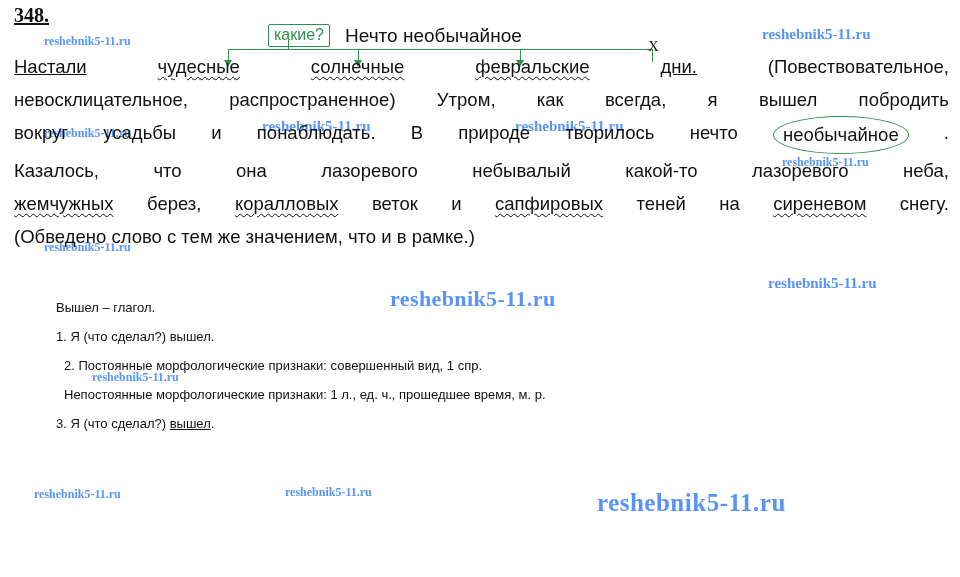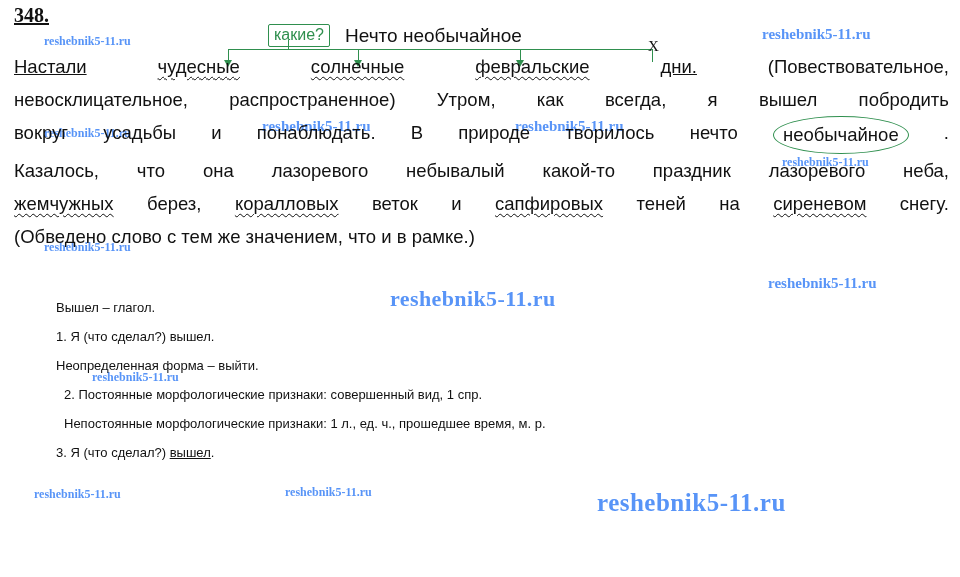--- a/index.html
+++ b/index.html
@@ -227,21 +227,20 @@
       <span>.</span>
     </div>
 
     <div class="line just">
       <span>Казалось,</span>
       <span>что</span>
       <span>она</span>
       <span>лазоревого</span>
       <span>небывалый</span>
       <span>какой-то</span>
-      <span>праздник</span>
       <span>лазоревого</span>
       <span>неба,</span>
     </div>
 
     <div class="line just">
       <span class="wavy">жемчужных</span>
       <span>берез,</span>
       <span class="wavy">коралловых</span>
       <span>веток</span>
       <span>и</span>
@@ -251,21 +250,20 @@
       <span class="wavy">сиреневом</span>
       <span>снегу.</span>
     </div>
 
     <div class="line">(Обведено слово с тем же значением, что и в рамке.)</div>
   </div>
 
   <div class="analysis">
     <div class="an-line indent">Вышел – глагол.</div>
     <div class="an-line indent">1. Я (что сделал?) вышел.</div>
-    <div class="an-line indent">Неопределенная форма – выйти.</div>
     <div class="an-line indent2">2. Постоянные морфологические признаки: совершенный вид, 1 спр.</div>
     <div class="an-line indent2">Непостоянные морфологические признаки: 1 л., ед. ч., прошедшее время, м. р.</div>
     <div class="an-line indent">
       <span>3. Я (что сделал?) </span><span class="u">вышел</span><span>.</span>
     </div>
   </div>
 
 </div>
 
 </body></html>

